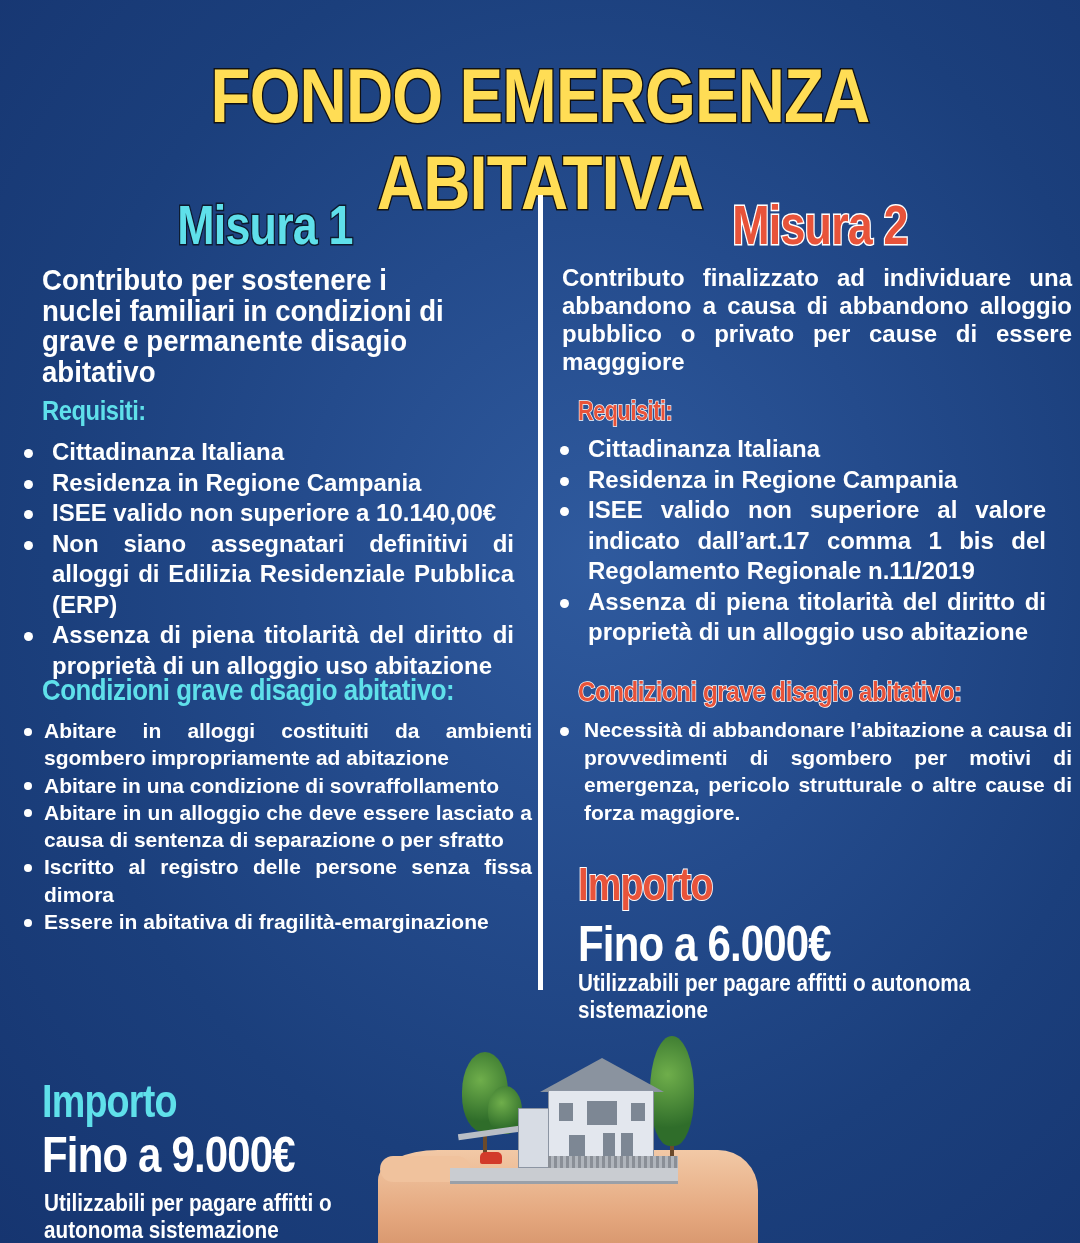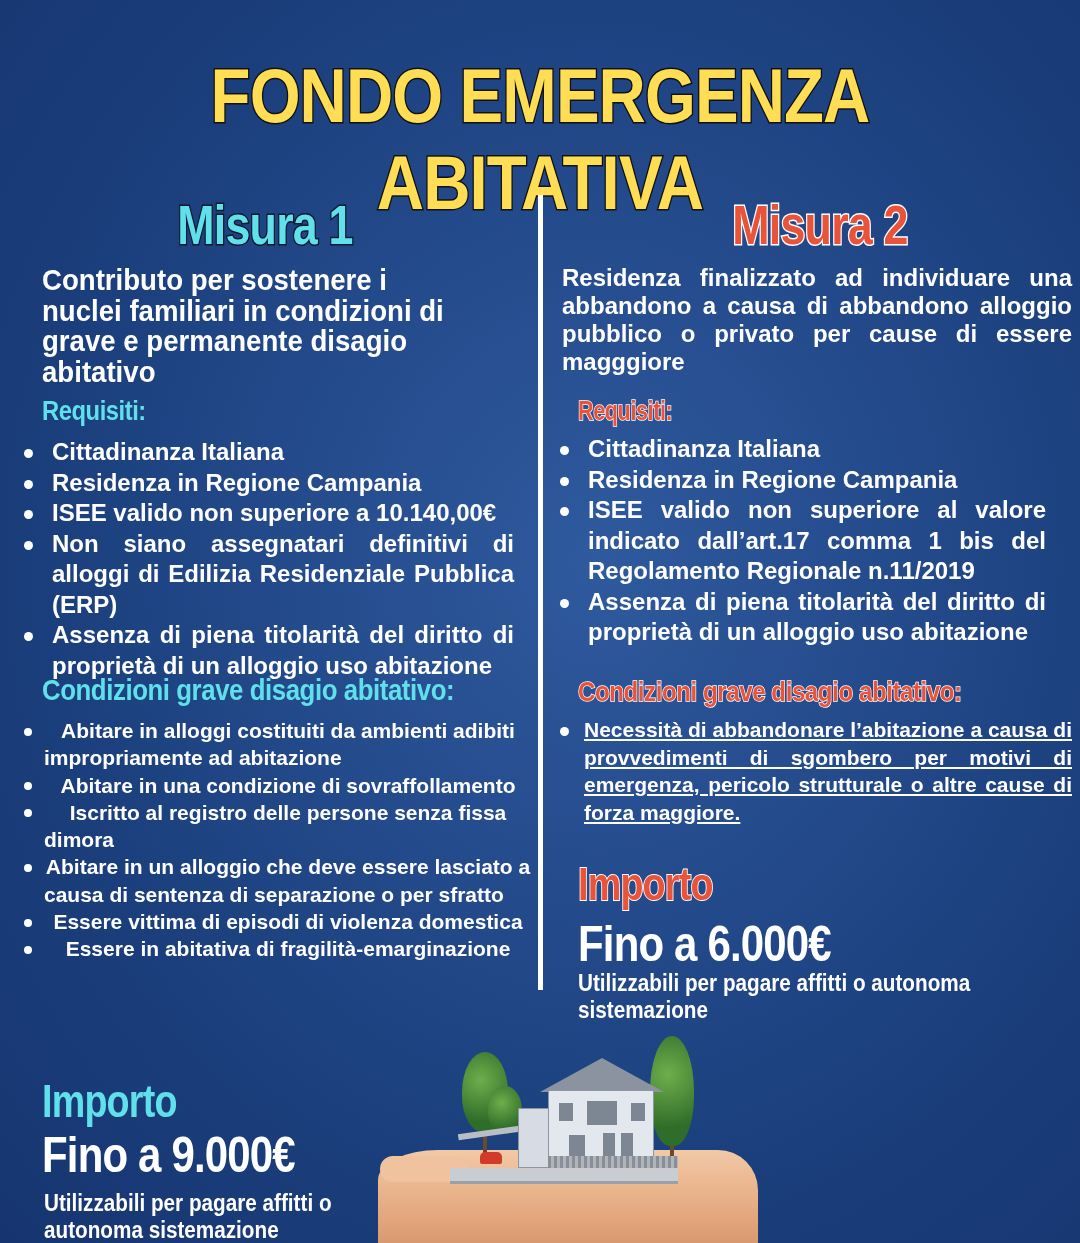--- a/index.html
+++ b/index.html
@@ -42,23 +42,23 @@
 
   ul.blist { position: absolute; list-style: none; font-weight: bold; }
   ul.blist li { position: relative; padding-left: 28px; }
   ul.blist li::before { content: ""; position: absolute; left: 0; top: 0.5em; width: 9px; height: 9px; border-radius: 50%; background: #ffffff; }
   ul.blist li.j { text-align: justify; text-align-last: left; }
 
   #m1-req { left: 24px; top: 437px; width: 490px; font-size: 24px; line-height: 30.5px; }
   #m1-req li { padding-left: 28px; }
   #m2-req { left: 560px; top: 434px; width: 486px; font-size: 24px; line-height: 30.5px; }
   #m1-cond { left: 24px; top: 717px; width: 508px; font-size: 21px; line-height: 27.3px; }
-  #m1-cond li { padding-left: 20px; text-align: center; }
+  #m1-cond li { padding-left: 20px; }
   #m1-cond li::before { width: 8px; height: 8px; }
-  #m2-cond { left: 560px; top: 716px; width: 512px; font-size: 21px; line-height: 27.5px; text-decoration: underline; }
+  #m2-cond { left: 560px; top: 716px; width: 512px; font-size: 21px; line-height: 27.5px; }
   #m2-cond li { padding-left: 24px; }
 
   .importo-head { position: absolute; font-weight: bold; font-size: 46px; letter-spacing: -1px; transform: scaleX(0.82); transform-origin: left top; }
   #m1-imp-head { left: 42px; top: 1074px; color: #5fe0ea; }
   #m2-imp-head { left: 578px; top: 857px; color: #e8533a; -webkit-text-stroke: 2px #ffffff; paint-order: stroke fill; }
 
   .amount { position: absolute; font-weight: bold; color: #ffffff; font-size: 50px; letter-spacing: -1px; transform: scaleX(0.84); transform-origin: left top; }
   #m1-amount { left: 42px; top: 1126px; }
   #m2-amount { left: 578px; top: 915px; }
 
@@ -102,37 +102,36 @@
   <ul id="m1-req" class="blist">
     <li>Cittadinanza Italiana</li>
     <li>Residenza in Regione Campania</li>
     <li>ISEE valido non superiore a 10.140,00€</li>
     <li class="j">Non siano assegnatari definitivi di alloggi di Edilizia Residenziale Pubblica (ERP)</li>
     <li class="j">Assenza di piena titolarità del diritto di proprietà di un alloggio uso abitazione</li>
   </ul>
 
   <h3 id="m1-cond-head" class="section-head">Condizioni grave disagio abitativo:</h3>
   <ul id="m1-cond" class="blist">
-    <li class="j">Abitare in alloggi costituiti da ambienti adibiti impropriamente ad abitazione</li>
+    <li class="j">Abitare in alloggi costituiti da ambienti sgombero impropriamente ad abitazione</li>
     <li>Abitare in una condizione di sovraffollamento</li>
+    <li class="j">Abitare in un alloggio che deve essere lasciato a causa di sentenza di separazione o per sfratto</li>
     <li class="j">Iscritto al registro delle persone senza fissa dimora</li>
-    <li class="j">Abitare in un alloggio che deve essere lasciato a causa di sentenza di separazione o per sfratto</li>
-    <li>Essere vittima di episodi di violenza domestica</li>
     <li>Essere in abitativa di fragilità-emarginazione</li>
   </ul>
 
   <h3 id="m1-imp-head" class="importo-head">Importo</h3>
   <div id="m1-amount" class="amount">Fino a 9.000€</div>
   <p id="m1-note" class="amt-note">Utilizzabili per pagare affitti o autonoma sistemazione</p>
 </section>
 
 <section>
   <h2 id="m2-title" class="misura-title">Misura 2</h2>
   <p id="m2-desc" class="desc">
-    <span>Residenza finalizzato ad individuare una</span>
+    <span>Contributo finalizzato ad individuare una</span>
     <span>abbandono a causa di abbandono alloggio</span>
     <span>pubblico o privato per cause di essere magggiore</span>
   </p>
 
   <h3 id="m2-req-head" class="section-head">Requisiti:</h3>
   <ul id="m2-req" class="blist">
     <li>Cittadinanza Italiana</li>
     <li>Residenza in Regione Campania</li>
     <li class="j">ISEE valido non superiore al valore indicato dall’art.17 comma 1 bis del Regolamento Regionale n.11/2019</li>
     <li class="j">Assenza di piena titolarità del diritto di proprietà di un alloggio uso abitazione</li>

